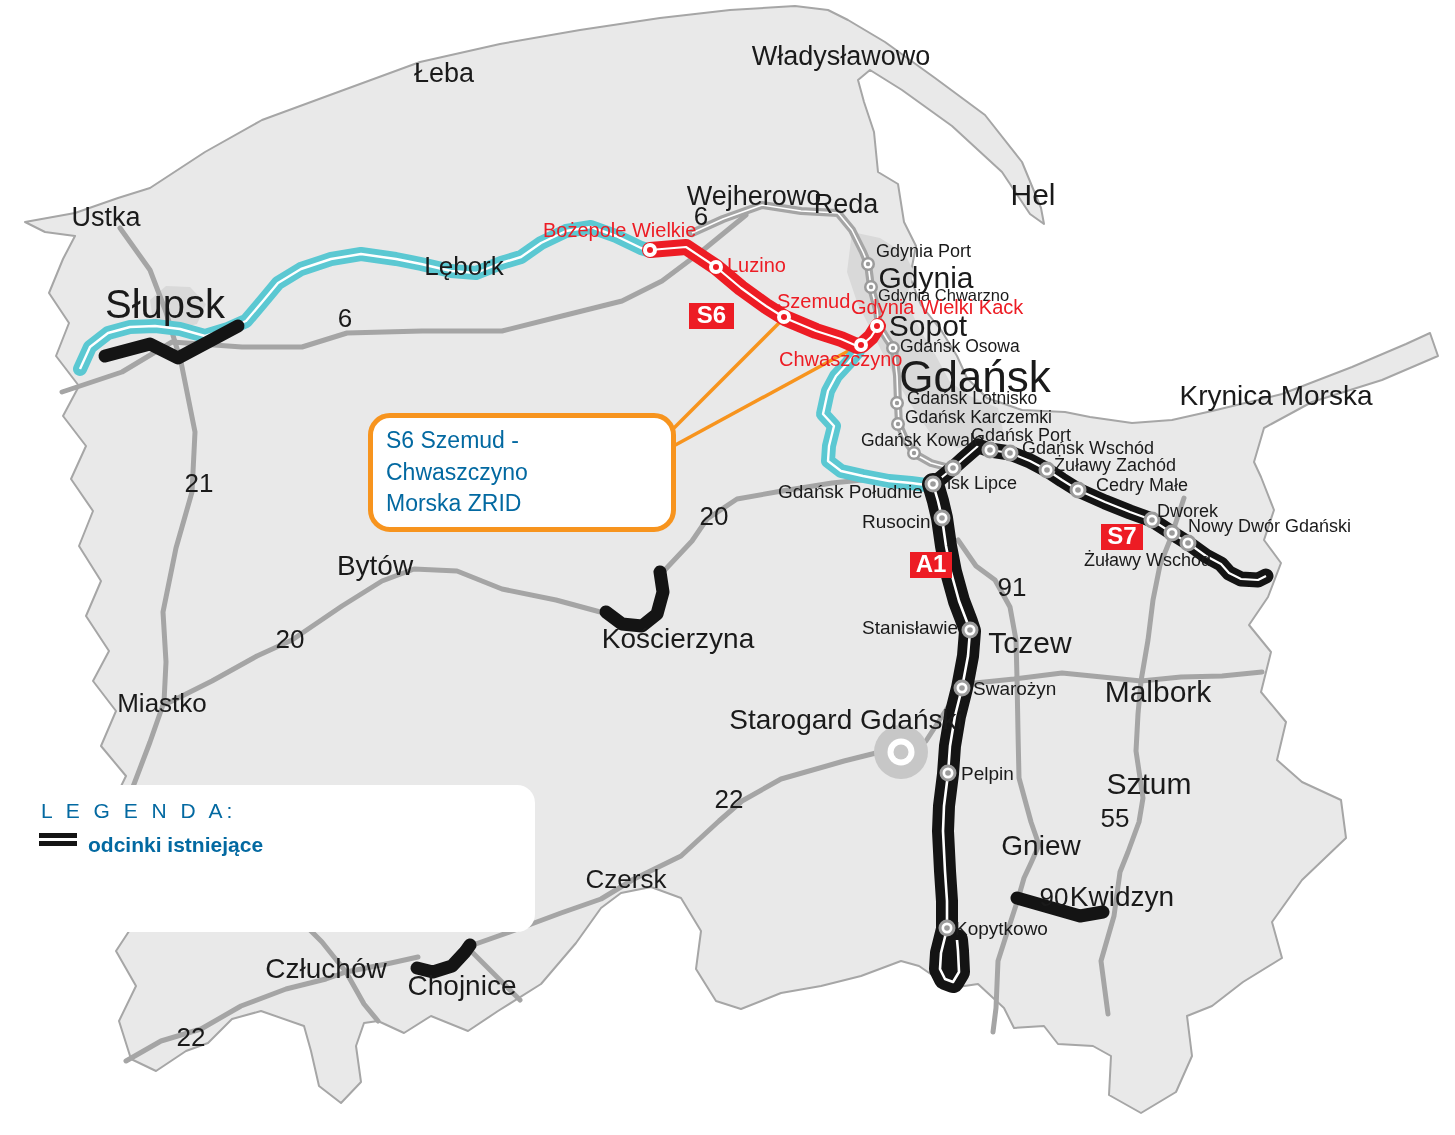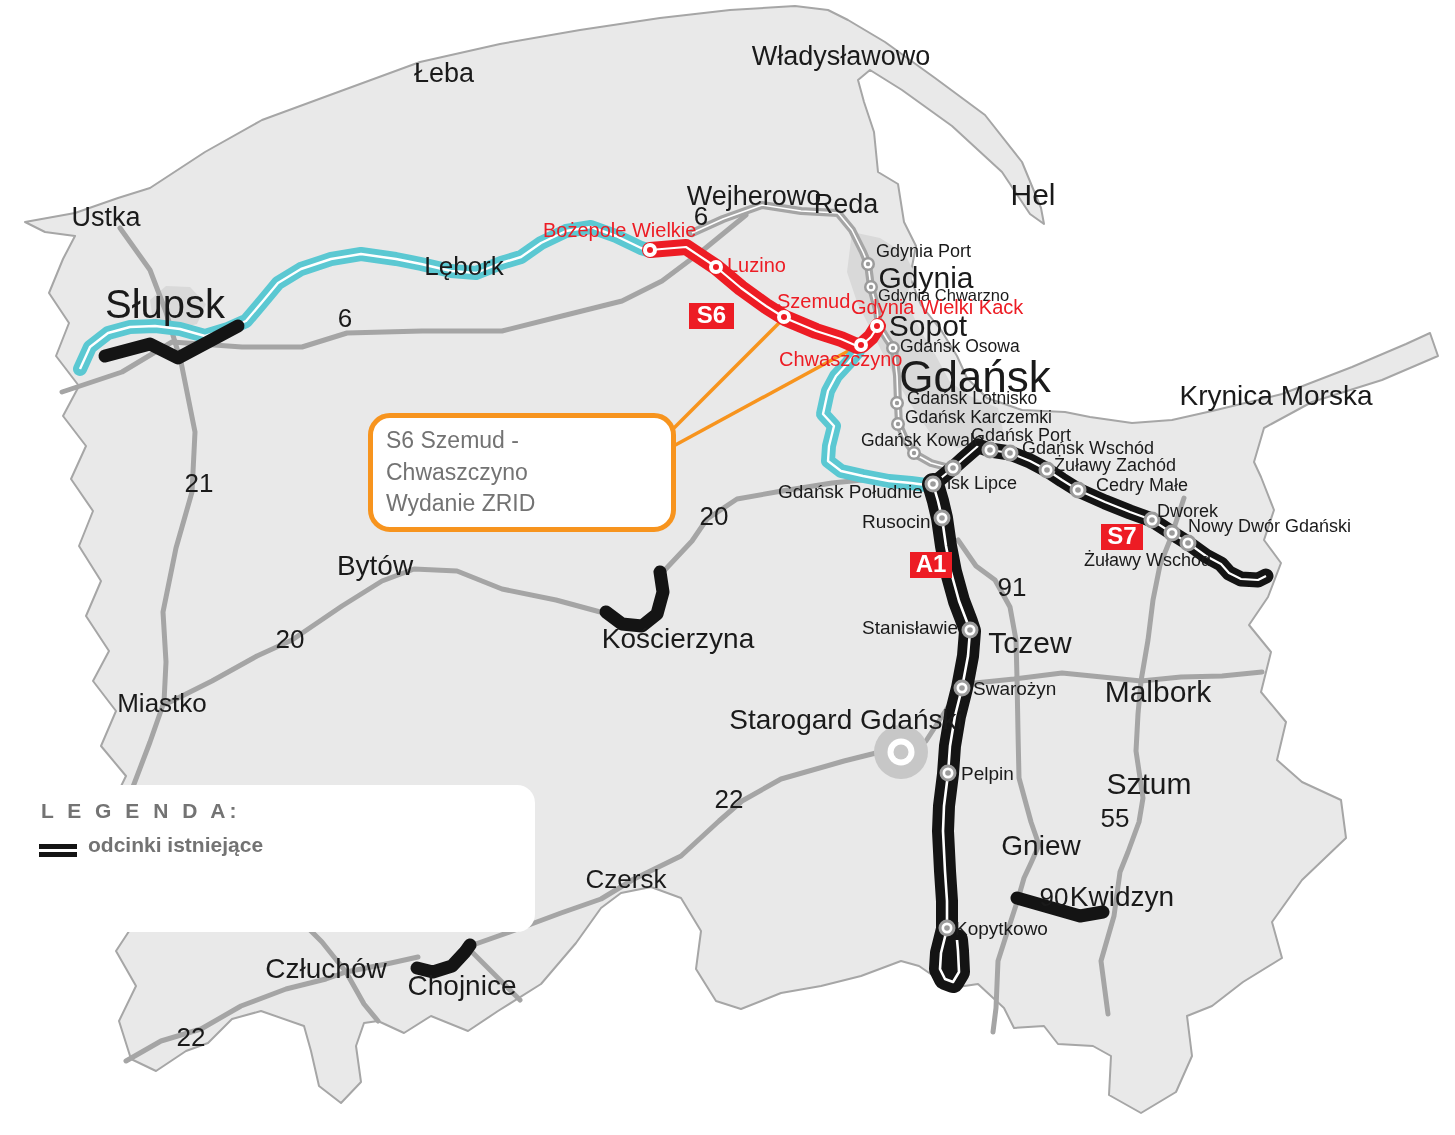--- a/index.html
+++ b/index.html
@@ -1,23 +1,23 @@
 <!DOCTYPE html>
 <html><head>
 <meta charset="utf-8">
 <style>
   html,body{margin:0;padding:0;background:#fff;}
   .stage{position:relative;width:1455px;height:1135px;background:#fff;overflow:hidden;
-         font-family:"Liberation Sans",sans-serif;color:#737373;}
+         font-family:"Liberation Sans",sans-serif;color:#0369a1;}
   svg{position:absolute;left:0;top:0;}
   svg text{font-family:"Liberation Sans",sans-serif;}
   .legend{position:absolute;left:23px;top:785px;width:512px;height:147px;background:#fff;
           border-radius:18px;box-sizing:border-box;padding:12px 14px;}
-  .legend-title{font-weight:bold;font-size:21px;letter-spacing:4px;margin:2px 0 10px 4px;}
-  .legend-item{display:flex;align-items:flex-end;margin:0 0 9px 2px;}
+  .legend-title{font-weight:normal;font-size:21px;letter-spacing:4px;margin:2px 0 10px 4px;}
+  .legend-item{display:flex;align-items:flex-start;margin:0 0 9px 2px;}
   .legend-swatch{width:38px;height:13px;margin-right:11px;flex:0 0 auto;display:flex;
                  flex-direction:column;justify-content:space-between;}
   .legend-swatch .bar{height:5px;width:100%;}
   .legend-label{font-weight:bold;font-size:21px;white-space:nowrap;}
   .callout{position:absolute;left:368px;top:413px;width:272px;background:#fff;
            border:5px solid #4d7c0f;border-radius:22px;padding:7px 13px;
            font-size:23px;line-height:1.38;}
 </style>
 </head>
 <body>
@@ -197,21 +197,21 @@
       <rect x="689" y="303" width="45" height="26" fill="#ed1c24"></rect>
       <text x="711.5" y="323" font-size="24" font-weight="bold" text-anchor="middle" fill="#ffffff">S6</text>
       <rect x="910" y="552" width="42" height="26" fill="#ed1c24"></rect>
       <text x="931" y="572" font-size="24" font-weight="bold" text-anchor="middle" fill="#ffffff">A1</text>
       <rect x="1101" y="524" width="42" height="26" fill="#ed1c24"></rect>
       <text x="1122" y="544" font-size="24" font-weight="bold" text-anchor="middle" fill="#ffffff">S7</text>
     </svg>
 
   <div class="callout" style="border-color: rgb(247, 148, 30);">
     <div>S6 Szemud - Chwaszczyno</div>
-    <div>Wydanie ZRID</div>
+    <div>Morska ZRID</div>
   </div>
 
   <div class="legend">
     <div class="legend-title">L E G E N D A:</div>
     <div class="legend-item">
       <div class="legend-swatch">
         <div class="bar" style="background: rgb(20, 20, 20);"></div>
           <div class="bar" style="background: rgb(20, 20, 20);"></div>
       </div>
       <div class="legend-label">odcinki istniejące</div>

